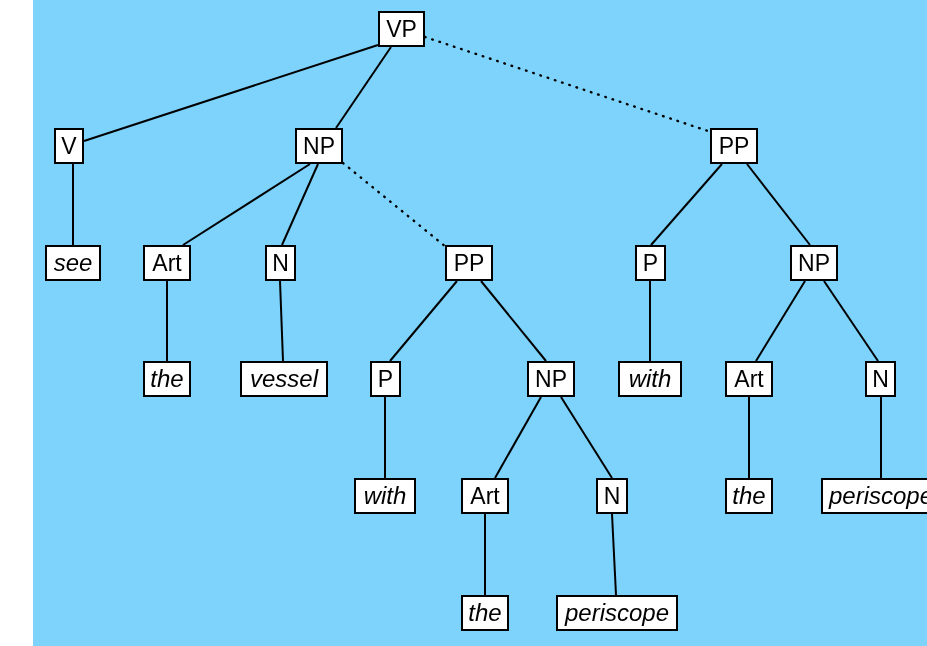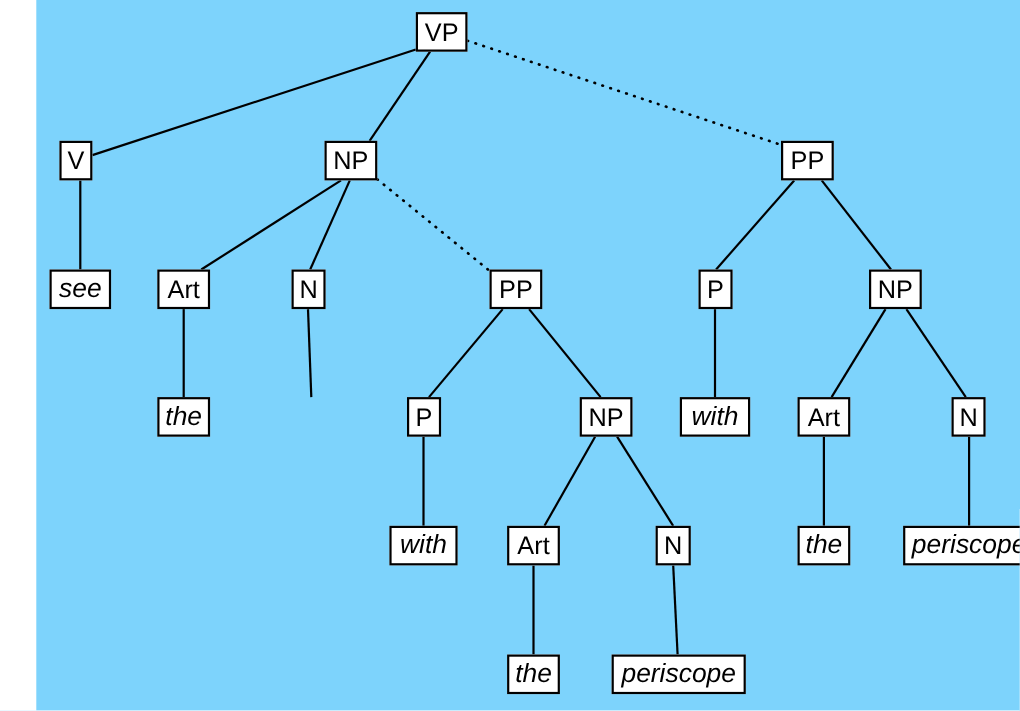--- a/index.html
+++ b/index.html
@@ -87,20 +87,21 @@
       <div class="node cat" style="left: 21px; top: 128px; width: 30px; height: 36px; border-color: rgb(0, 0, 0); background: rgb(255, 255, 255);">V</div>
       <div class="node cat" style="left: 262px; top: 128px; width: 48px; height: 36px; border-color: rgb(0, 0, 0); background: rgb(255, 255, 255);">NP</div>
       <div class="node cat" style="left: 677px; top: 128px; width: 48px; height: 36px; border-color: rgb(0, 0, 0); background: rgb(255, 255, 255);">PP</div>
       <div class="node word" style="left: 12px; top: 245px; width: 56px; height: 36px; border-color: rgb(0, 0, 0); background: rgb(255, 255, 255);">see</div>
       <div class="node cat" style="left: 110px; top: 245px; width: 48px; height: 36px; border-color: rgb(0, 0, 0); background: rgb(255, 255, 255);">Art</div>
       <div class="node cat" style="left: 232px; top: 245px; width: 31px; height: 36px; border-color: rgb(0, 0, 0); background: rgb(255, 255, 255);">N</div>
       <div class="node cat" style="left: 412px; top: 245px; width: 48px; height: 36px; border-color: rgb(0, 0, 0); background: rgb(255, 255, 255);">PP</div>
       <div class="node cat" style="left: 602px; top: 245px; width: 31px; height: 36px; border-color: rgb(0, 0, 0); background: rgb(255, 255, 255);">P</div>
       <div class="node cat" style="left: 757px; top: 245px; width: 48px; height: 36px; border-color: rgb(0, 0, 0); background: rgb(255, 255, 255);">NP</div>
       <div class="node word" style="left: 110px; top: 361px; width: 48px; height: 36px; border-color: rgb(0, 0, 0); background: rgb(255, 255, 255);">the</div>
+      <div class="node word" style="left: 207px; top: 361px; width: 88px; height: 36px; border-color: rgb(0, 0, 0); background: rgb(255, 255, 255);">vessel</div>
       <div class="node cat" style="left: 337px; top: 361px; width: 31px; height: 36px; border-color: rgb(0, 0, 0); background: rgb(255, 255, 255);">P</div>
       <div class="node cat" style="left: 494px; top: 361px; width: 48px; height: 36px; border-color: rgb(0, 0, 0); background: rgb(255, 255, 255);">NP</div>
       <div class="node word" style="left: 585px; top: 361px; width: 64px; height: 36px; border-color: rgb(0, 0, 0); background: rgb(255, 255, 255);">with</div>
       <div class="node cat" style="left: 692px; top: 361px; width: 48px; height: 36px; border-color: rgb(0, 0, 0); background: rgb(255, 255, 255);">Art</div>
       <div class="node cat" style="left: 832px; top: 361px; width: 31px; height: 36px; border-color: rgb(0, 0, 0); background: rgb(255, 255, 255);">N</div>
       <div class="node word" style="left: 321px; top: 478px; width: 62px; height: 36px; border-color: rgb(0, 0, 0); background: rgb(255, 255, 255);">with</div>
       <div class="node cat" style="left: 428px; top: 478px; width: 48px; height: 36px; border-color: rgb(0, 0, 0); background: rgb(255, 255, 255);">Art</div>
       <div class="node cat" style="left: 563px; top: 478px; width: 32px; height: 36px; border-color: rgb(0, 0, 0); background: rgb(255, 255, 255);">N</div>
       <div class="node word" style="left: 692px; top: 478px; width: 48px; height: 36px; border-color: rgb(0, 0, 0); background: rgb(255, 255, 255);">the</div>
       <div class="node word" style="left: 788px; top: 478px; width: 120px; height: 36px; border-color: rgb(0, 0, 0); background: rgb(255, 255, 255);">periscope</div>

